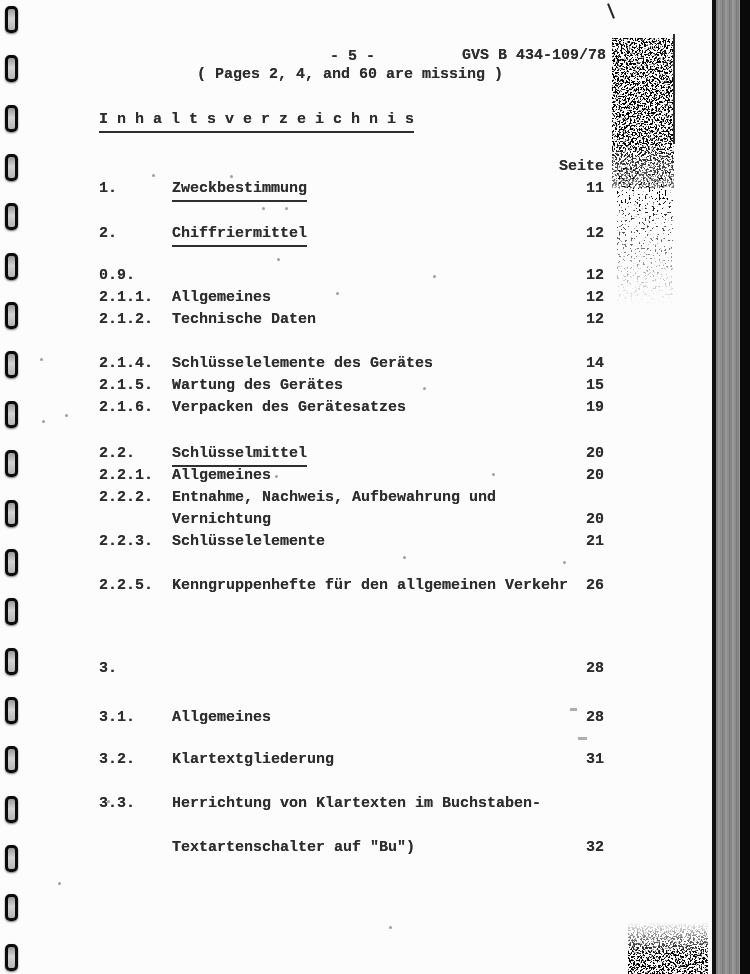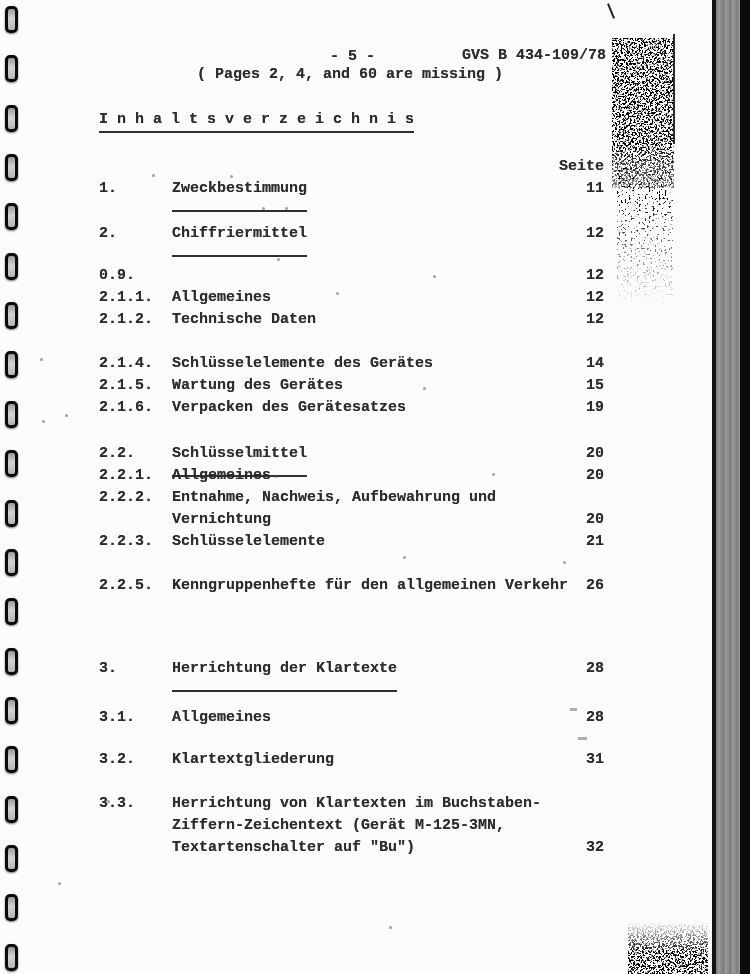--- a/index.html
+++ b/index.html
@@ -12,21 +12,21 @@
     font-weight:700;
     font-size:15px;line-height:16px;
     color:#2d2d2d;
     text-shadow:0 0 .5px rgba(40,40,40,.7);
   }
   .line{position:absolute;white-space:pre;}
   .row{position:absolute;left:0;width:700px;height:16px;}
   .num{position:absolute;left:99px;white-space:pre;}
   .ttl{position:absolute;left:172px;white-space:pre;}
   .pg{position:absolute;left:519px;width:85px;text-align:right;white-space:pre;}
-  .u{border-bottom:2px solid #2f2f2f;padding-bottom:13px;}
+  .u{border-bottom:2px solid #2f2f2f;padding-bottom:3px;}
   #title{left:99px;top:112px;border-bottom:2px solid #2f2f2f;padding-bottom:3px;}
   
   .hole{
     position:absolute;left:5px;width:13px;height:27px;
     background:linear-gradient(180deg,#9a9a9a,#d2d2d2 45%,#b5b5b5);
     border:3px solid #0b0b0b;border-radius:5px;
     box-shadow:0 1px 2px rgba(0,0,0,.55);
     box-sizing:border-box;
   }
   
@@ -156,42 +156,38 @@
 
   <div class="row" style="top:578px">
     <span class="num">2.2.5.</span>
     <span class="ttl">Kenngruppenhefte für den allgemeinen Verkehr</span>
     <span class="pg">26</span>
   </div>
 
 
   <div class="row" style="top:661px">
     <span class="num">3.</span>
-    <span class="ttl u">Herrichtung der Klartexte</span>
     <span class="pg">28</span>
   </div>
 
   <div class="row" style="top:710px">
     <span class="num">3.1.</span>
     <span class="ttl">Allgemeines</span>
     <span class="pg">28</span>
   </div>
 
   <div class="row" style="top:752px">
     <span class="num">3.2.</span>
     <span class="ttl">Klartextgliederung</span>
     <span class="pg">31</span>
   </div>
 
   <div class="row" style="top:796px">
     <span class="num">3.3.</span>
     <span class="ttl">Herrichtung von Klartexten im Buchstaben-</span>
-  </div>
-  <div class="row" style="top:818px">
-    <span class="ttl">Ziffern-Zeichentext (Gerät M-125-3MN,</span>
   </div>
   <div class="row" style="top:840px">
     <span class="ttl">Textartenschalter auf "Bu")</span>
     <span class="pg">32</span>
   </div>
 
   <div id="binding">
       <div class="hole" style="top: 6px;"></div>
       <div class="hole" style="top: 55.35px;"></div>
       <div class="hole" style="top: 104.7px;"></div>

